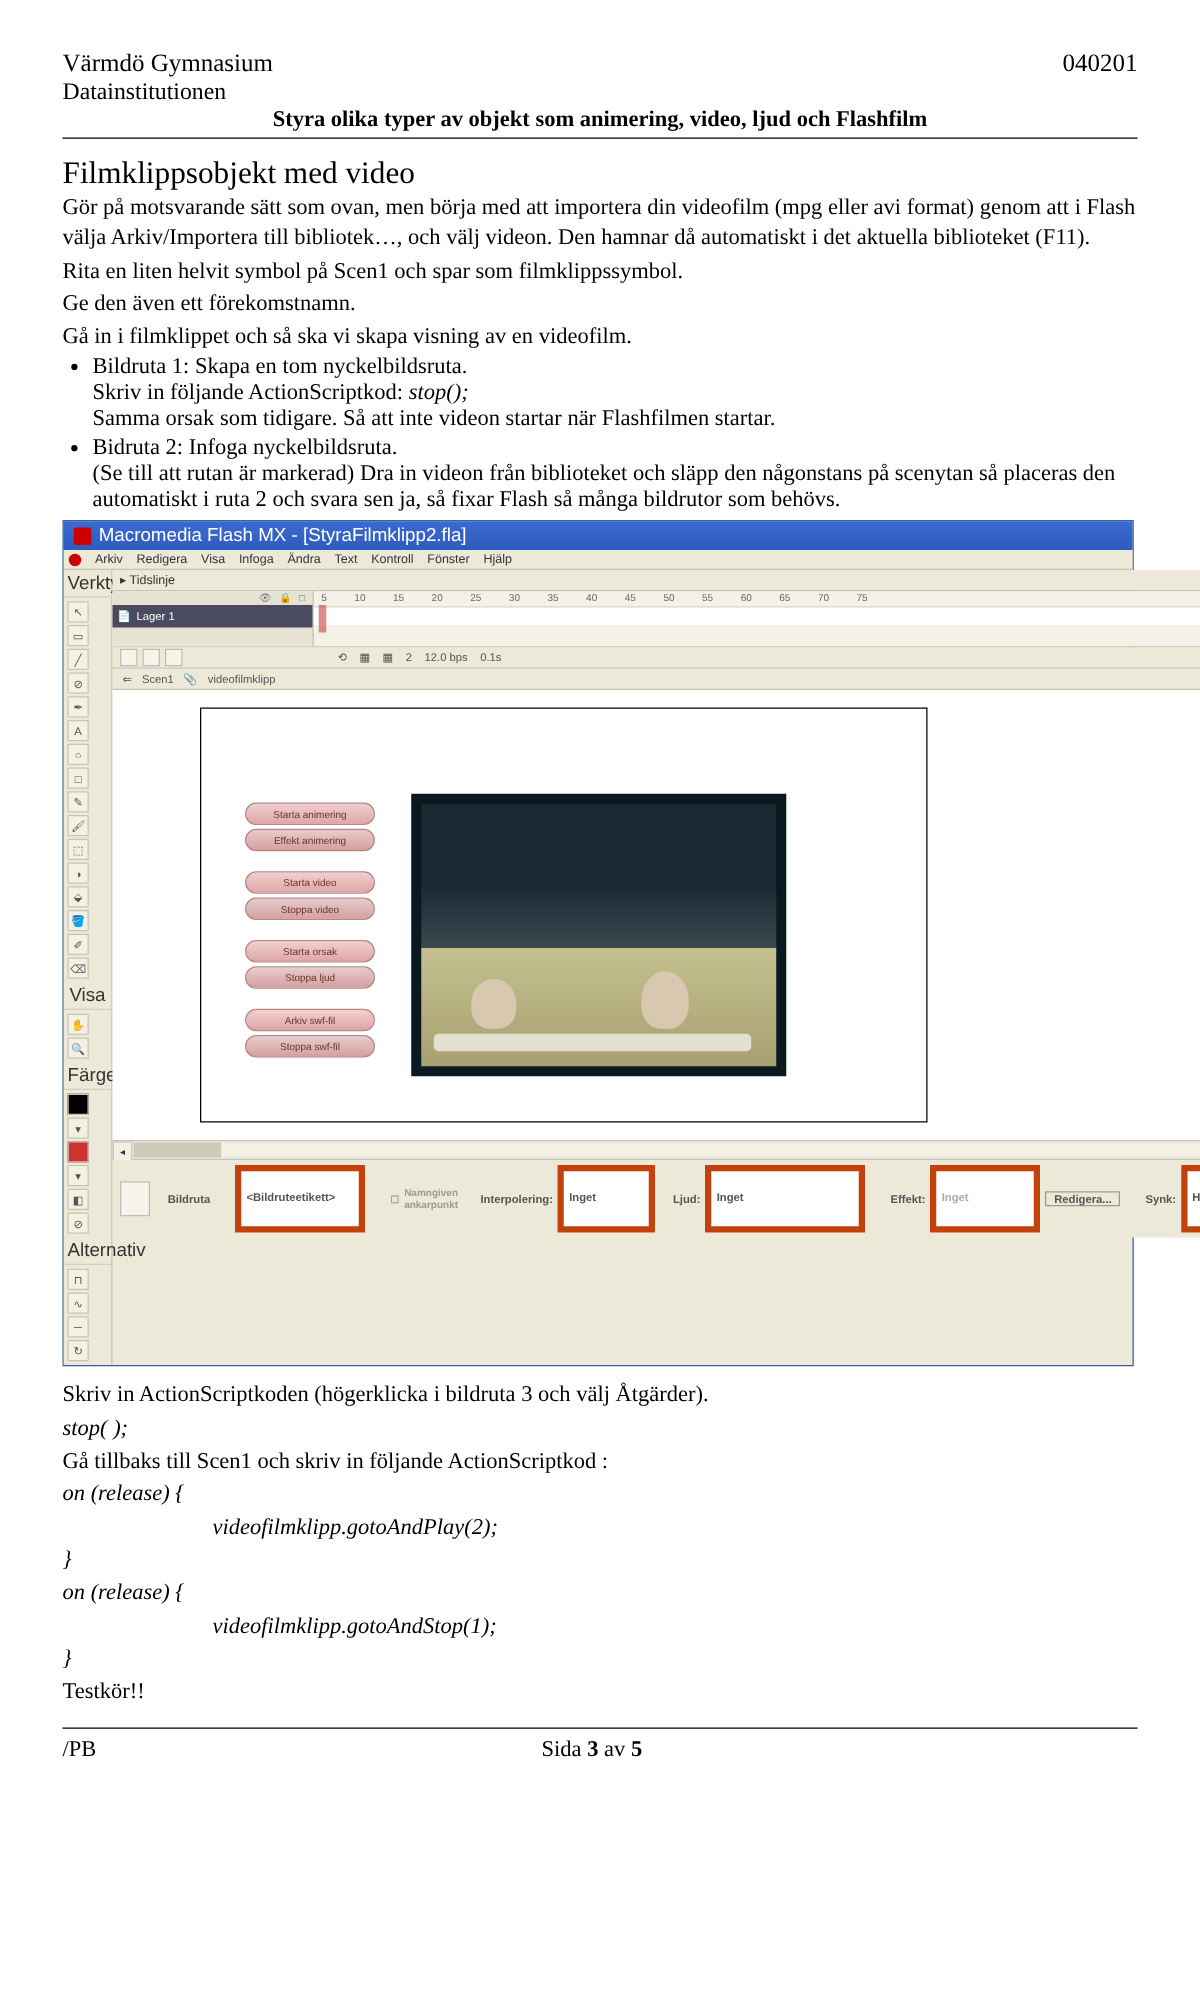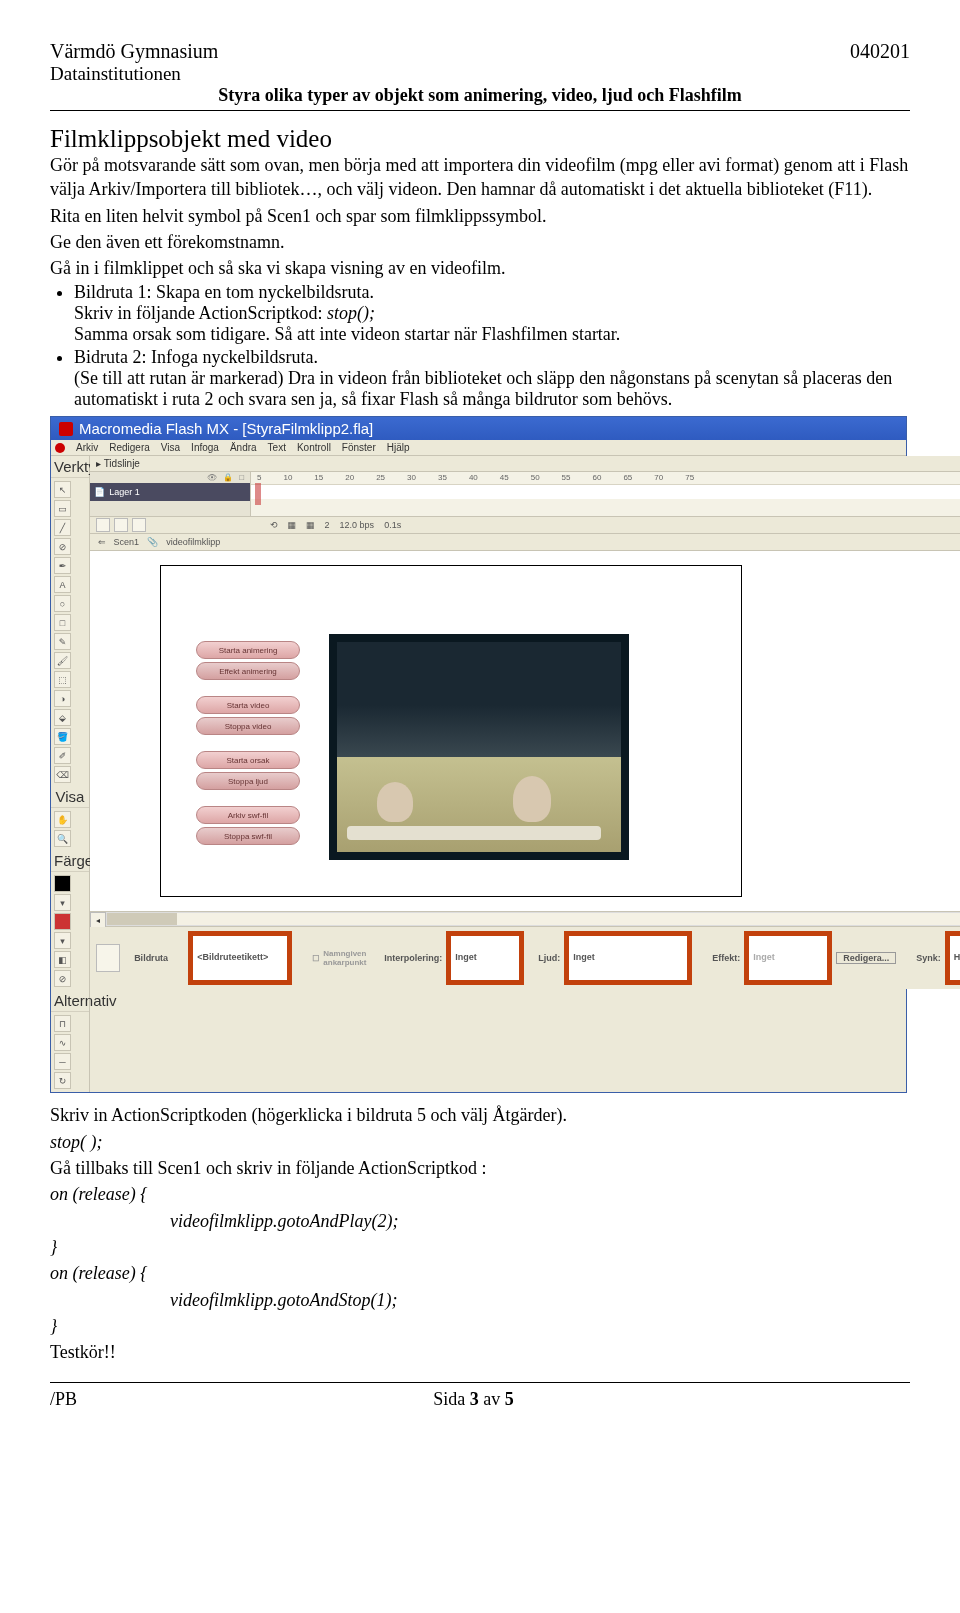--- a/index.html
+++ b/index.html
@@ -409,21 +409,21 @@
             <span>❓</span>
             <span>▲</span>
           </div>
         </div>
       </div>
     </div>
   </div>
 </div>
 
 <div class="post-text">
-  <p>Skriv in ActionScriptkoden (högerklicka i bildruta 5 och välj Åtgärder).</p>
+  <p>Skriv in ActionScriptkoden (högerklicka i bildruta 3 och välj Åtgärder).</p>
   <p class="italic">stop( );</p>
   <p>Gå tillbaks till Scen1 och skriv in följande ActionScriptkod :</p>
   <p class="italic">on (release) {</p>
   <p class="italic"><span class="indent">videofilmklipp.gotoAndPlay(2);</span></p>
   <p class="italic">}</p>
   <p class="italic">on (release) {</p>
   <p class="italic"><span class="indent">videofilmklipp.gotoAndStop(1);</span></p>
   <p class="italic">}</p>
   <p>Testkör!!</p>
 </div>

